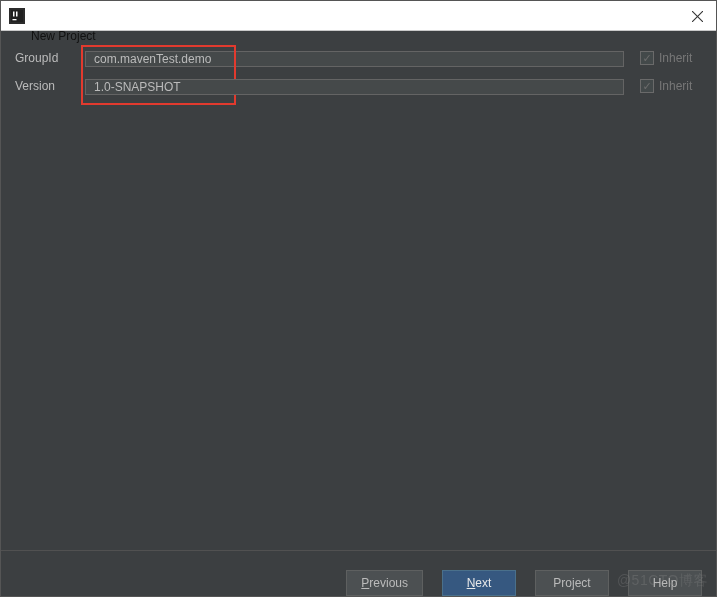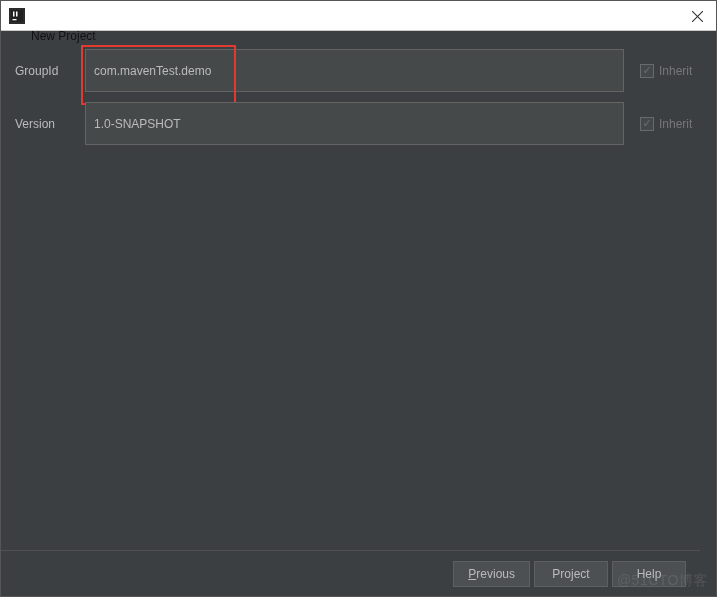--- a/index.html
+++ b/index.html
@@ -9,28 +9,28 @@
   .titlebar-icon { width: 16px; height: 16px; background: #2b2b2b; display: flex; align-items: center; justify-content: center; margin-right: 6px; }
   .titlebar-icon svg { width: 12px; height: 12px; }
   .titlebar-title { font-size: 12px; color: #111; margin-top: 40px; }
   .titlebar-close { position: absolute; right: 8px; top: 4px; width: 22px; height: 22px; display: flex; align-items: center; justify-content: center; cursor: pointer; }
   .titlebar-close svg { width: 11px; height: 11px; }
   
   .content { padding: 18px 14px 0 14px; color: #bbbbbb; }
   .row { display: flex; align-items: center; margin-bottom: 10px; gap: 16px; }
   .label { width: 54px; font-size: 12px; color: #bbbbbb; flex-shrink: 0; }
   .field-wrap { flex: 1; position: relative; }
-  .field { width: 100%; height: 43px; background: #45494a; border: 1px solid #646464; color: #bbbbbb; font-size: 12px; padding: 0 8px; outline: none; }
+  .field { width: 100%; height: 16px; background: #45494a; border: 1px solid #646464; color: #bbbbbb; font-size: 12px; padding: 0 8px; outline: none; }
   .field.focused { border: 1px solid #4a6e9b; box-shadow: 0 0 0 1px #3c6090; }
   .redbox { position: absolute; border: 2px solid #e23a2e; pointer-events: none; }
   .inherit-wrap { width: 62px; display: flex; align-items: center; gap: 5px; font-size: 12px; color: #777; flex-shrink: 0; }
   .inherit-wrap.hidden { visibility: hidden; }
   .chk { width: 14px; height: 14px; border: 1px solid #6a6a6a; background: #43494a; display: inline-flex; align-items: center; justify-content: center; color: #6d6d6d; font-size: 11px; line-height: 1; }
   
-  .footer { position: absolute; left: 0; right: 16px; bottom: 0; height: 46px; border-top: 1px solid #515151; display: flex; align-items: center; justify-content: flex-end; padding: 0 14px; gap: 4px; }
+  .footer { position: absolute; left: 0; right: 0; bottom: 0; height: 46px; border-top: 1px solid #515151; display: flex; align-items: flex-end; justify-content: flex-end; padding: 0 14px; gap: 19px; }
   .btn { min-width: 74px; height: 26px; background: #4c5052; border: 1px solid #5e6060; color: #bbbbbb; font-size: 12px; cursor: pointer; padding: 0 14px; }
   .btn.primary { background: #365880; border: 1px solid #4a708b; color: #e8e8e8; }
   .btn u { text-decoration: underline; }
   
   .watermark { position: absolute; right: 8px; bottom: 6px; color: rgba(150,150,150,0.25); font-size: 14px; pointer-events: none; letter-spacing: 0.5px; }
 </style>
 </head>
 <body>
 
 <div class="titlebar">
@@ -72,17 +72,18 @@
     </div>
     <label class="inherit-wrap">
       <span class="chk">✓</span>
       <span>Inherit</span>
     </label>
   </div>
 </div>
 
 <div class="footer">
   <button class="btn"><u>P</u><span>revious</span></button>
+  <button class="btn primary"><u>N</u><span>ext</span></button>
   <button class="btn">Project</button>
   <button class="btn">Help</button>
 </div>
 
 <div class="watermark">@51CTO博客</div>
 
 </body></html>

